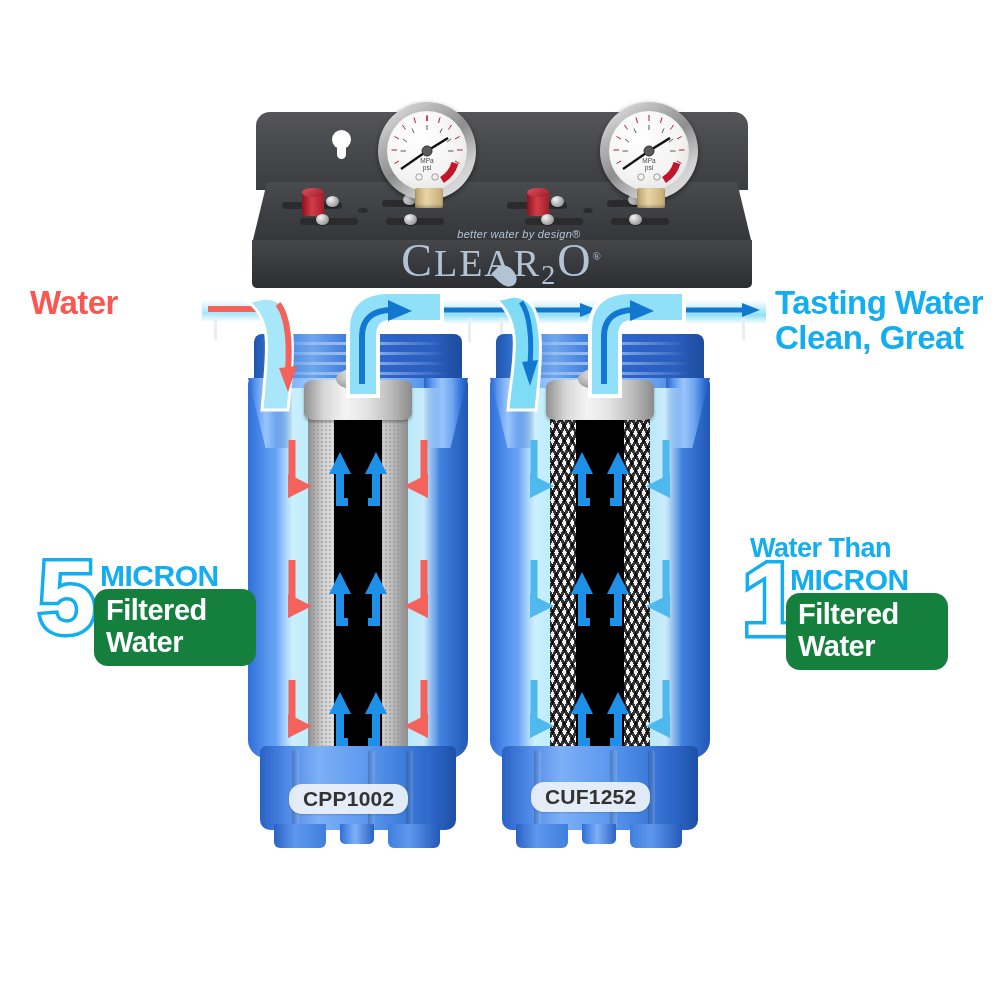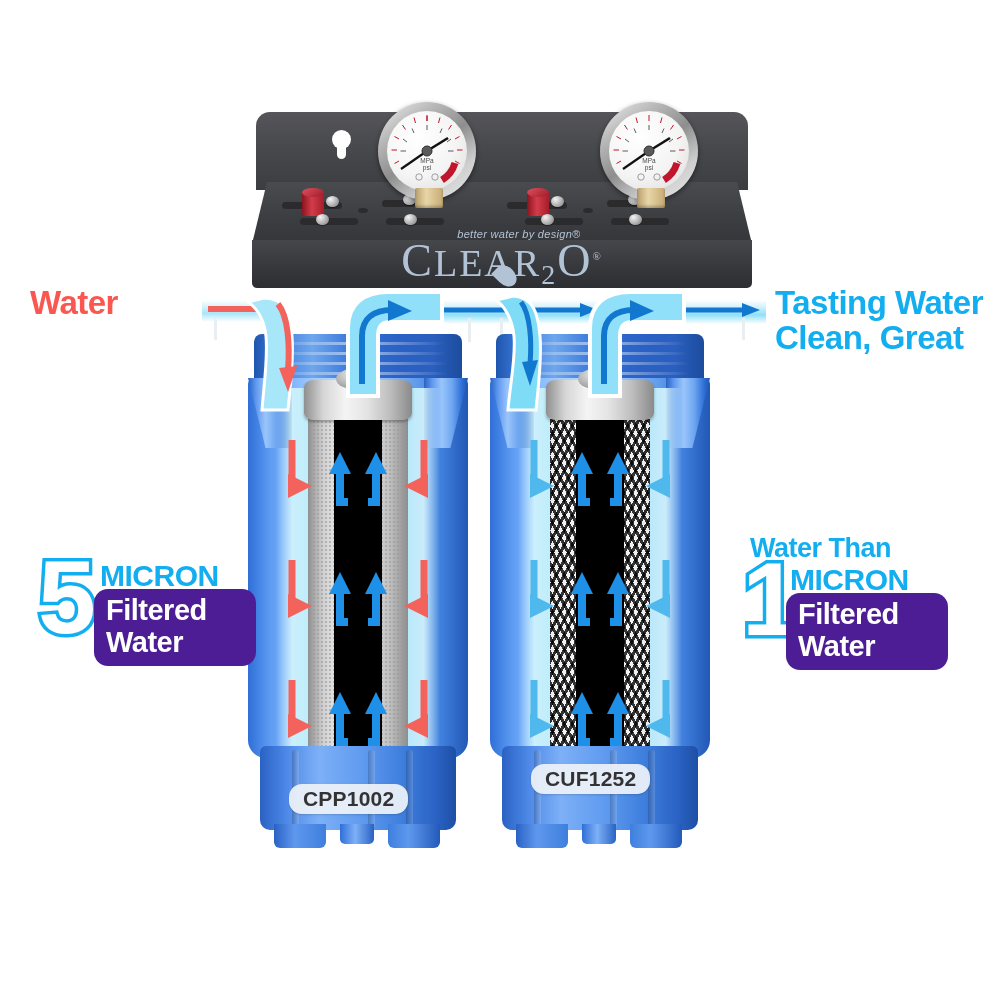--- a/index.html
+++ b/index.html
@@ -12,21 +12,21 @@
   #untreated-label{left:30px;top:286px;width:210px;font-size:33px;color:#f9574f;text-align:left;}
   #clean-label{left:775px;top:286px;width:225px;font-size:33px;color:#13aeef;text-align:left;}
 
   
   .badge{position:absolute;}
   .bignum{font-size:104px;font-weight:bold;line-height:0.82;
           color:#ffffff;-webkit-text-stroke:7px #13aeef;
           paint-order:stroke fill;font-family:"Liberation Sans",sans-serif;}
   .micron{font-size:30px;font-weight:bold;color:#13aeef;letter-spacing:-0.5px;line-height:1;}
   .lessthan{font-size:27px;font-weight:bold;color:#13aeef;letter-spacing:-0.5px;line-height:1;}
-  .bluebox{background:#4c1d95;border-radius:14px;color:#fff;font-weight:bold;
+  .bluebox{background:#15803d;border-radius:14px;color:#fff;font-weight:bold;
            font-size:29px;line-height:1.12;padding:5px 12px 7px 12px;letter-spacing:-0.5px;}
 
   
   #bracket-wrap{left:252px;top:112px;width:500px;height:178px;}
   .keyhole-circle{position:absolute;background:#fff;border-radius:50%;}
   .keyhole-slot{position:absolute;background:#fff;border-radius:0 0 5px 5px;}
 
   
   .gauge{position:absolute;border-radius:50%;}
   .gauge-ring{background:
@@ -288,21 +288,21 @@
     <div class="foot-rib" style="left:44px;top:418px;width:7px;height:78px;"></div>
     <div class="foot-rib" style="left:120px;top:418px;width:7px;height:78px;"></div>
     <div class="foot-rib" style="left:158px;top:418px;width:7px;height:78px;"></div>
     <div class="abs" style="left:26px;top:492px;width:52px;height:24px;border-radius:0 0 6px 6px;
                 background:linear-gradient(90deg,#2a62c4,#5e98ee 40%,#3f7fdd);"></div>
     <div class="abs" style="left:140px;top:492px;width:52px;height:24px;border-radius:0 0 6px 6px;
                 background:linear-gradient(90deg,#3f7fdd,#5e98ee 40%,#235aba);"></div>
     <div class="abs" style="left:92px;top:492px;width:34px;height:20px;border-radius:0 0 5px 5px;
                 background:linear-gradient(90deg,#2f6fd8,#7db0f6 45%,#2a62c4);"></div>
 
-    <div class="cart-label" style="left:41px;top:432px;">CUF1252</div>
+    <div class="cart-label" style="left:41px;top:450px;">CUF1252</div>
   </div>
 
   <svg class="abs" style="left:246px;top:292px;" width="90" height="120" viewBox="0 0 90 120">
     <path d="M18 6 C 40 6, 44 22, 46 44 C 48 70, 44 96, 42 118 L 16 118 C 18 92, 22 66, 20 44 C 18 24, 8 14, 2 10 Z" fill="#a8e6fa" stroke="#ffffff" stroke-width="3"></path>
   </svg>
   <svg class="abs" style="left:270px;top:300px;" width="30" height="96" viewBox="0 0 30 96">
     <path d="M8 4 C 18 16, 20 44, 18 70" stroke="#f4625c" stroke-width="6" fill="none"></path>
     <polygon points="9,68 18,92 27,66" fill="#f4625c"></polygon>
   </svg>
 

